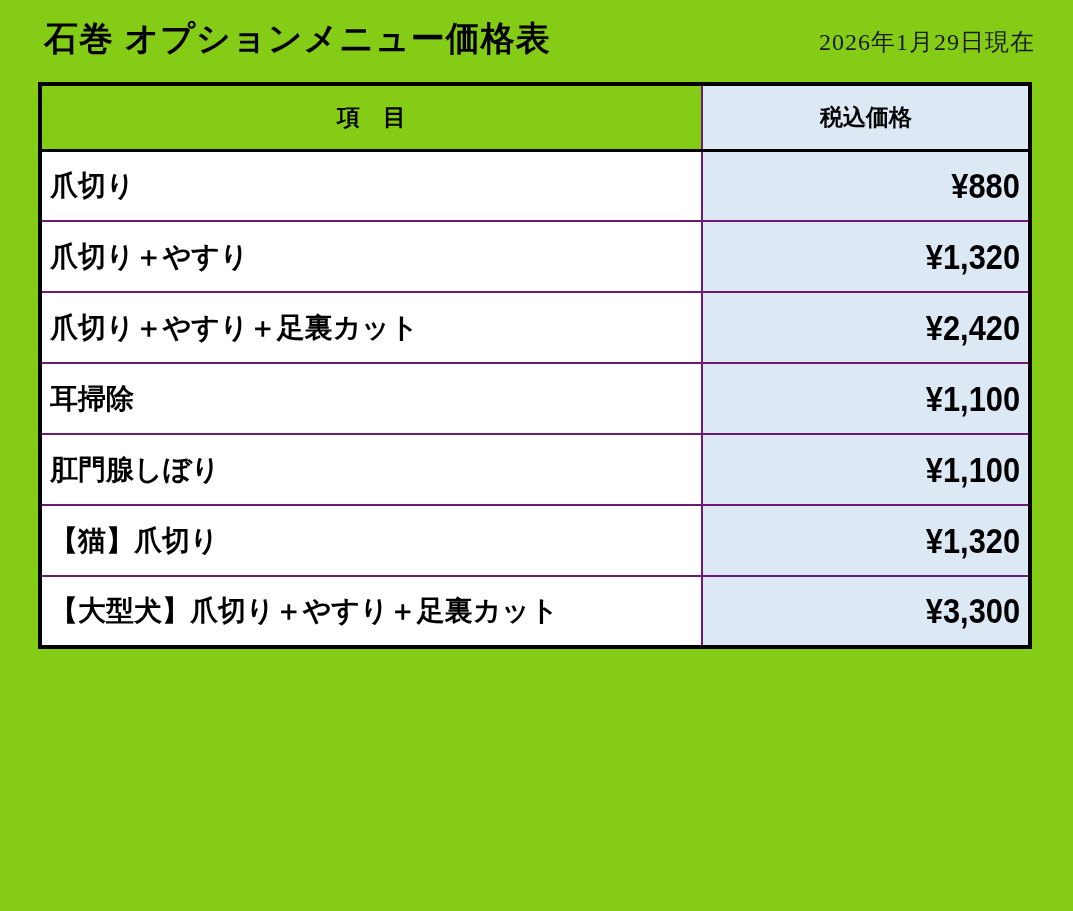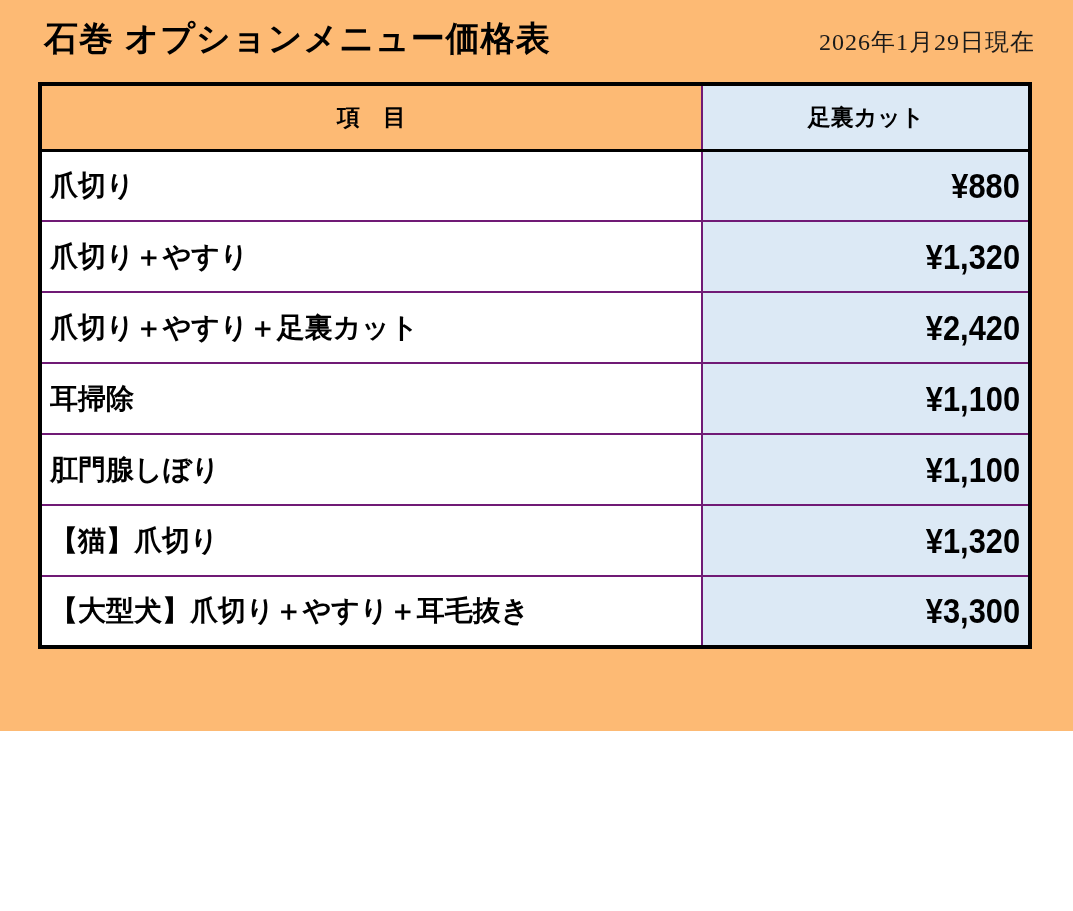--- a/index.html
+++ b/index.html
@@ -4,22 +4,22 @@
 <style>
   html, body {
     margin: 0;
     padding: 0;
     background: #ffffff;
     font-family: "Liberation Sans", sans-serif;
   }
   .page {
     position: relative;
     width: 1073px;
-    height: 731px;
-    background: #fdba74;
+    height: 911px;
+    background: #84cc16;
     box-sizing: border-box;
     overflow: hidden;
   }
   .header-row {
     position: absolute;
     top: 16px;
     left: 44px;
     right: 38px;
     display: flex;
     justify-content: space-between;
@@ -99,21 +99,21 @@
   </div>
 
   <table class="price-table">
     <colgroup>
       <col class="col-item">
       <col class="col-price">
     </colgroup>
     <thead>
       <tr>
         <th class="th-item">項　目</th>
-        <th class="th-price">足裏カット</th>
+        <th class="th-price">税込価格</th>
       </tr>
     </thead>
     <tbody id="table-body">
         <tr>
           <td class="cell-item">爪切り</td>
           <td class="cell-price"><span class="price-text">¥880</span></td>
         </tr>
         <tr>
           <td class="cell-item">爪切り＋やすり</td>
           <td class="cell-price"><span class="price-text">¥1,320</span></td>
@@ -128,18 +128,18 @@
         </tr>
         <tr>
           <td class="cell-item">肛門腺しぼり</td>
           <td class="cell-price"><span class="price-text">¥1,100</span></td>
         </tr>
         <tr>
           <td class="cell-item">【猫】爪切り</td>
           <td class="cell-price"><span class="price-text">¥1,320</span></td>
         </tr>
         <tr>
-          <td class="cell-item">【大型犬】爪切り＋やすり＋耳毛抜き</td>
+          <td class="cell-item">【大型犬】爪切り＋やすり＋足裏カット</td>
           <td class="cell-price"><span class="price-text">¥3,300</span></td>
         </tr>
       </tbody>
   </table>
 </div>
 
 </body></html>

